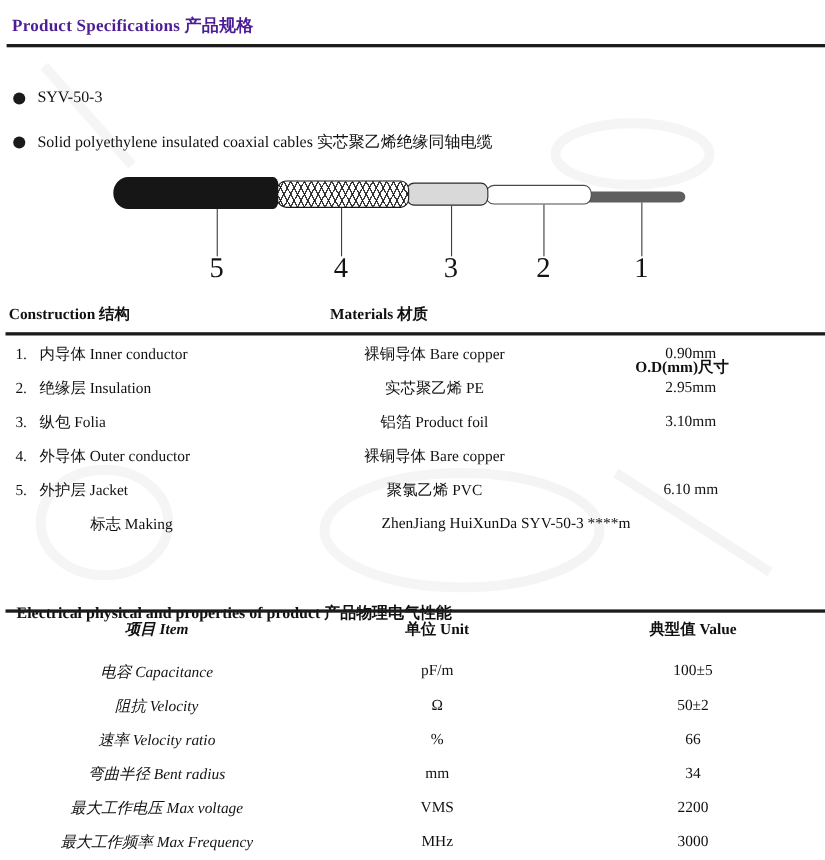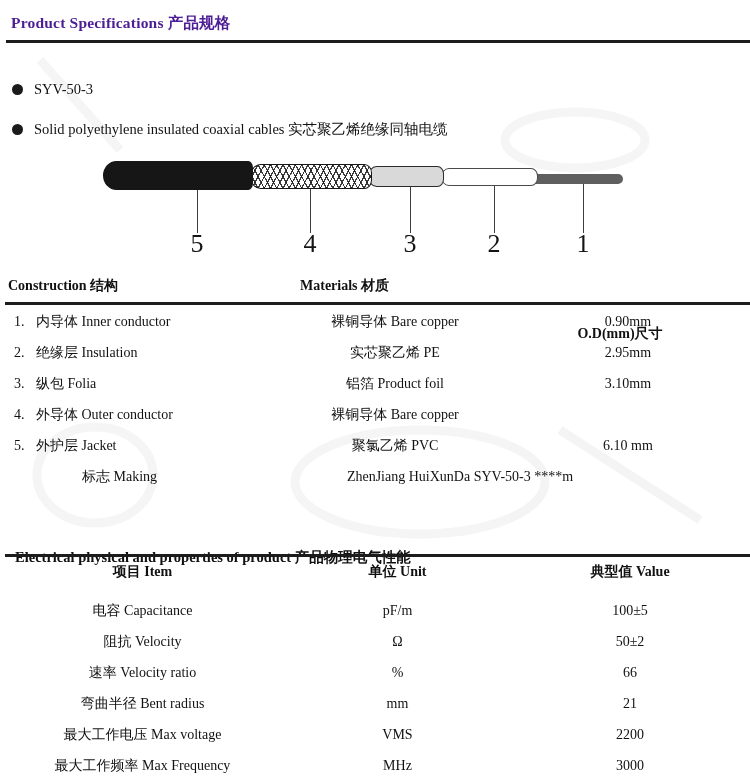--- a/index.html
+++ b/index.html
@@ -60,26 +60,26 @@
   .crow{display:flex;align-items:center;height:31px;font-size:14px;}
   .c-item{width:300px;box-sizing:border-box;white-space:nowrap;}
   .c-num{display:inline-block;width:22px;margin-left:14px;}
   .c-mat{width:190px;text-align:center;white-space:nowrap;}
   .c-od{width:260px;text-align:center;text-indent:16px;white-space:nowrap;}
   .crow.making .c-label{margin-left:46px;}
   .crow.making .c-mat{width:450px;box-sizing:border-box;padding-right:130px;}
   
   .elec-title{left:15px;top:528px;font-weight:bold;font-size:14.5px;z-index:2;white-space:nowrap;margin-top:20px;}
   .elec-head{top:563px;left:0;width:750px;display:flex;font-weight:bold;font-size:14px;z-index:2;}
-  .eh-1{width:285px;text-align:center;}
+  .eh-1{width:285px;text-align:center;font-style:italic;}
   .eh-2{width:225px;text-align:center;}
   .eh-3{width:240px;text-align:center;}
   .elec-body{top:595px;left:0;width:750px;z-index:2;}
   .erow{display:flex;align-items:center;height:31px;font-size:14px;}
-  .e-item{width:285px;text-align:center;white-space:nowrap;}
+  .e-item{width:285px;text-align:center;white-space:nowrap;font-style:italic;}
   .e-unit{width:225px;text-align:center;}
   .e-value{width:240px;text-align:center;}
 </style>
 </head>
 <body>
 
 <svg class="wm" width="750" height="782" viewBox="0 0 750 782">
   <g fill="none" stroke="#f2f2f2" stroke-width="9" opacity="0.8">
     <ellipse cx="575" cy="140" rx="70" ry="28"></ellipse>
     <ellipse cx="95" cy="475" rx="58" ry="48"></ellipse>
@@ -180,21 +180,21 @@
     <div class="e-value">50±2</div>
   </div>
   <div class="erow">
     <div class="e-item">速率 Velocity ratio</div>
     <div class="e-unit">%</div>
     <div class="e-value">66</div>
   </div>
   <div class="erow">
     <div class="e-item">弯曲半径 Bent radius</div>
     <div class="e-unit">mm</div>
-    <div class="e-value">21</div>
+    <div class="e-value">34</div>
   </div>
   <div class="erow">
     <div class="e-item">最大工作电压 Max voltage</div>
     <div class="e-unit">VMS</div>
     <div class="e-value">2200</div>
   </div>
   <div class="erow">
     <div class="e-item">最大工作频率 Max Frequency</div>
     <div class="e-unit">MHz</div>
     <div class="e-value">3000</div>

